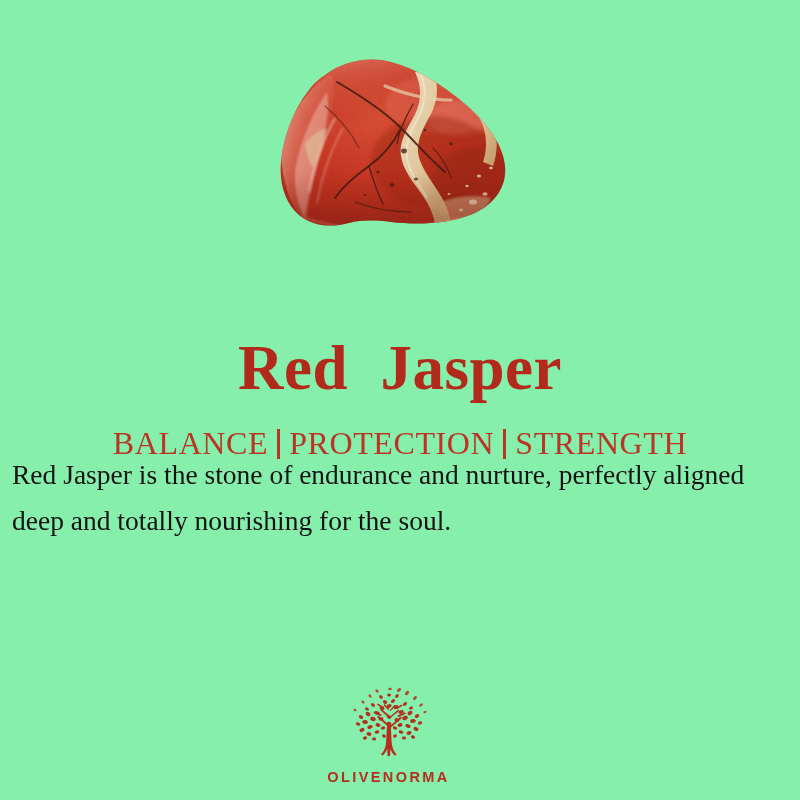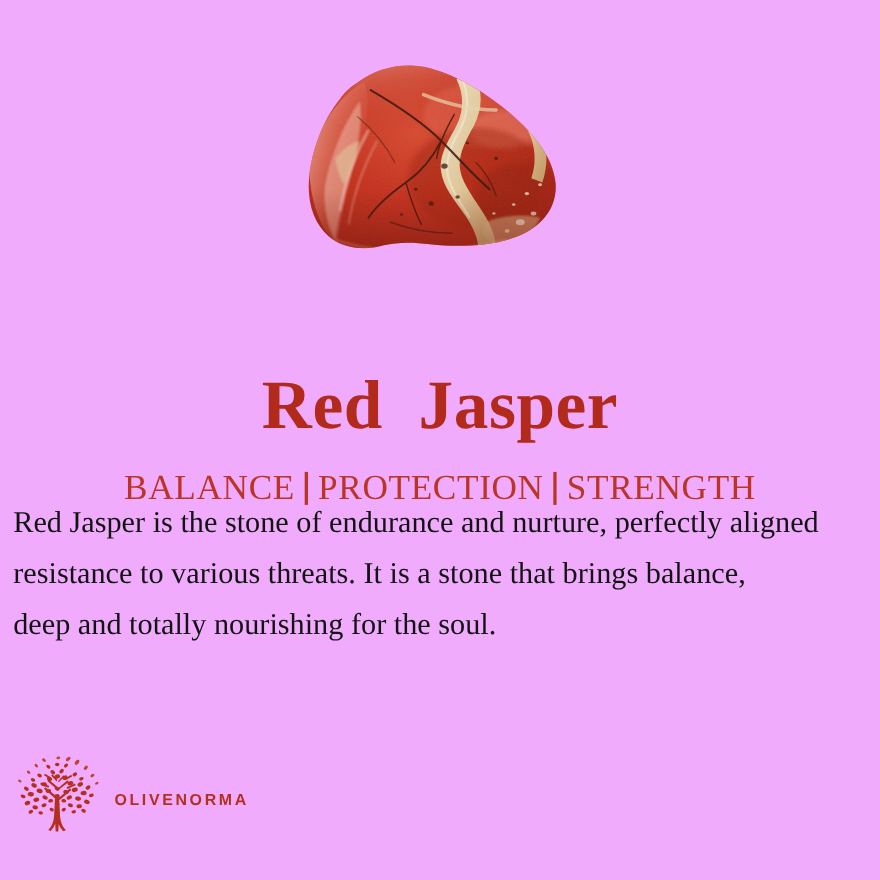--- a/index.html
+++ b/index.html
@@ -12,21 +12,21 @@
     width: 800px;
     height: 800px;
     overflow: hidden;
     font-family: "Liberation Serif", "DejaVu Serif", serif;
     -webkit-font-smoothing: antialiased;
   }
   .page {
     position: relative;
     width: 800px;
     height: 800px;
-    background: #f0abfc;
+    background: #86efac;
   }
 
   
   .stone-wrap {
     position: absolute;
     left: 0;
     top: 52px;
     width: 800px;
     height: 200px;
     display: flex;
@@ -95,20 +95,21 @@
   }
   .body-copy .ln { display: block; white-space: nowrap; }
 
   
   .logo {
     position: absolute;
     left: 0;
     top: 686px;
     width: 777px;
     display: flex;
+    flex-direction: column;
     align-items: center;
   }
   .logo-mark { display: block; width: 104px; height: 80px; }
   .logo-word {
     margin-top: 3px;
     font-family: "Liberation Sans", "DejaVu Sans", sans-serif;
     font-size: 14.5px;
     font-weight: 700;
     letter-spacing: 2.4px;
     color: #B3301F;
@@ -244,21 +245,20 @@
   </div>
 
   <h1 class="title">Red  Jasper</h1>
 
   <div class="subtitle">
     <span>BALANCE</span><span class="sep"></span><span>PROTECTION</span><span class="sep"></span><span>STRENGTH</span>
   </div>
 
   <div class="body-copy">
     <span class="ln">Red Jasper is the stone of endurance and nurture, perfectly aligned</span>
-    <span class="ln">resistance to various threats. It is a stone that brings balance,</span>
     <span class="ln">deep and totally nourishing for the soul.</span>
   </div>
 
   <div class="logo">
     <svg class="logo-mark" viewBox="0 0 104 80" aria-label="Tree of life">
       <g fill="#B3301F">
 
         <path d="M50.2 36 L53.6 36 L54.6 56 C55.0 61, 56.4 64.5, 58.6 67.2
                  L59.8 68.7 L57.6 69.6 C55.6 67.6, 54.2 65.4, 53.4 63.0
                  L53.0 69.9 L50.6 69.9 L50.2 62.6 C49.4 65.2, 48.0 67.4, 46.0 69.4

